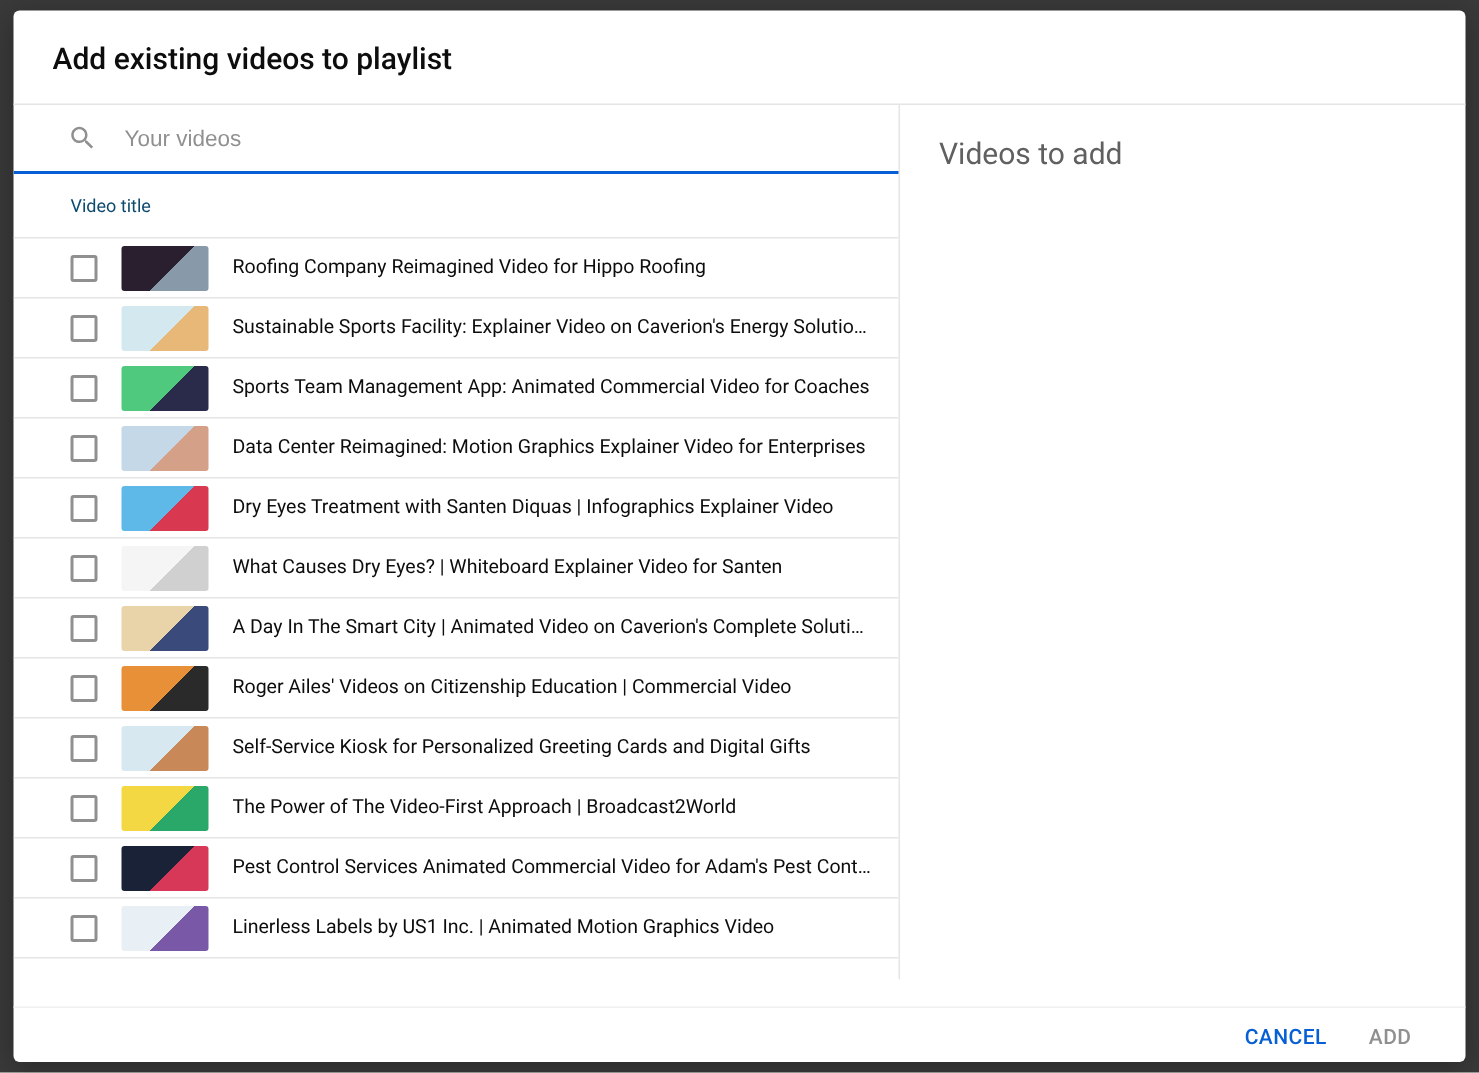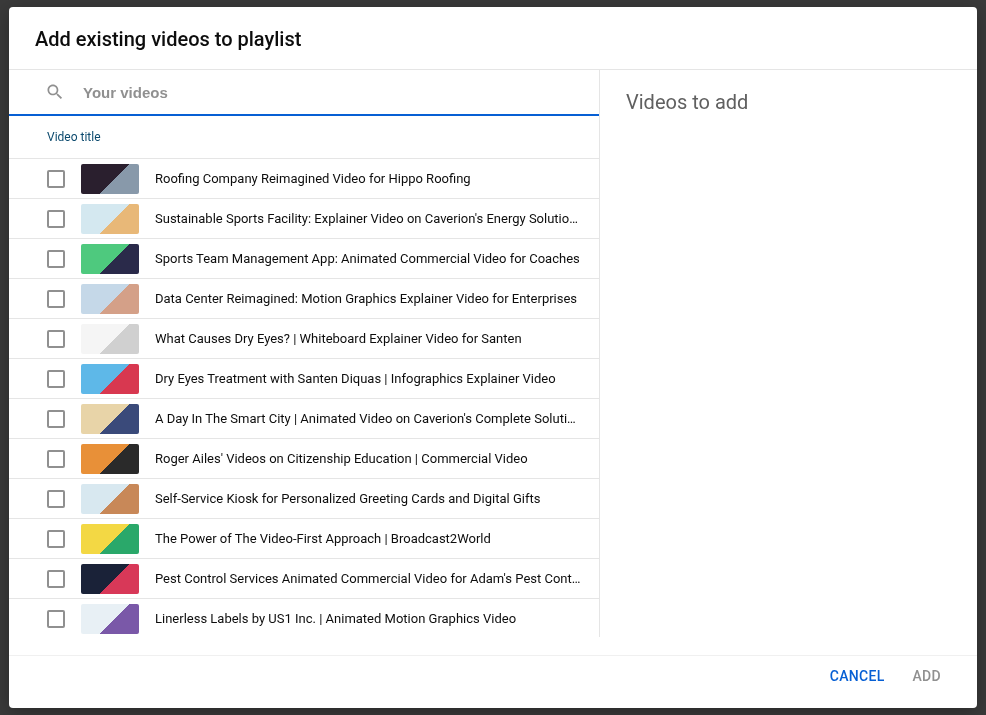--- a/index.html
+++ b/index.html
@@ -61,21 +61,20 @@
       fill: #909090;
       flex-shrink: 0;
     }
     .search-input {
       border: none;
       outline: none;
       font-size: 15px;
       color: #0c4a6e;
       flex: 1;
       background: transparent;
-      font-weight: bold;
     }
     .search-input::placeholder {
       color: #909090;
     }
     .column-header {
       padding: 14px 38px 14px 38px;
       font-size: 12px;
       color: #0c4a6e;
       border-bottom: 1px solid #e5e5e5;
     }
@@ -129,21 +128,21 @@
       padding: 20px 26px;
     }
     .right-panel-title {
       font-size: 20px;
       color: #606060;
     }
     .modal-footer {
       display: flex;
       justify-content: flex-end;
       align-items: center;
-      padding: 12px 36px 24px 24px;
+      padding: 12px 36px 8px 24px;
       gap: 28px;
       border-top: 1px solid #f0f0f0;
       margin-top: 18px;
     }
     .btn {
       background: none;
       border: none;
       font-size: 14px;
       font-weight: 500;
       cursor: pointer;
@@ -192,27 +191,27 @@
             <div class="thumbnail" style="background: linear-gradient(135deg, rgb(78, 201, 126) 0%, rgb(78, 201, 126) 55%, rgb(42, 42, 74) 55%, rgb(42, 42, 74) 100%);"></div>
             <div class="video-title">Sports Team Management App: Animated Commercial Video for Coaches</div>
           </div>
           <div class="video-row">
             <div class="checkbox"></div>
             <div class="thumbnail" style="background: linear-gradient(135deg, rgb(197, 216, 232) 0%, rgb(197, 216, 232) 55%, rgb(212, 160, 136) 55%, rgb(212, 160, 136) 100%);"></div>
             <div class="video-title">Data Center Reimagined: Motion Graphics Explainer Video for Enterprises</div>
           </div>
           <div class="video-row">
             <div class="checkbox"></div>
+            <div class="thumbnail" style="background: linear-gradient(135deg, rgb(94, 184, 232) 0%, rgb(94, 184, 232) 55%, rgb(216, 56, 80) 55%, rgb(216, 56, 80) 100%);"></div>
+            <div class="video-title">Dry Eyes Treatment with Santen Diquas | Infographics Explainer Video</div>
+          </div>
+          <div class="video-row">
+            <div class="checkbox"></div>
             <div class="thumbnail" style="background: linear-gradient(135deg, rgb(245, 245, 245) 0%, rgb(245, 245, 245) 55%, rgb(208, 208, 208) 55%, rgb(208, 208, 208) 100%);"></div>
             <div class="video-title">What Causes Dry Eyes? | Whiteboard Explainer Video for Santen</div>
-          </div>
-          <div class="video-row">
-            <div class="checkbox"></div>
-            <div class="thumbnail" style="background: linear-gradient(135deg, rgb(94, 184, 232) 0%, rgb(94, 184, 232) 55%, rgb(216, 56, 80) 55%, rgb(216, 56, 80) 100%);"></div>
-            <div class="video-title">Dry Eyes Treatment with Santen Diquas | Infographics Explainer Video</div>
           </div>
           <div class="video-row">
             <div class="checkbox"></div>
             <div class="thumbnail" style="background: linear-gradient(135deg, rgb(232, 212, 168) 0%, rgb(232, 212, 168) 55%, rgb(58, 74, 122) 55%, rgb(58, 74, 122) 100%);"></div>
             <div class="video-title">A Day In The Smart City | Animated Video on Caverion's Complete Solutions</div>
           </div>
           <div class="video-row">
             <div class="checkbox"></div>
             <div class="thumbnail" style="background: linear-gradient(135deg, rgb(232, 144, 56) 0%, rgb(232, 144, 56) 55%, rgb(42, 42, 42) 55%, rgb(42, 42, 42) 100%);"></div>
             <div class="video-title">Roger Ailes' Videos on Citizenship Education | Commercial Video</div>

